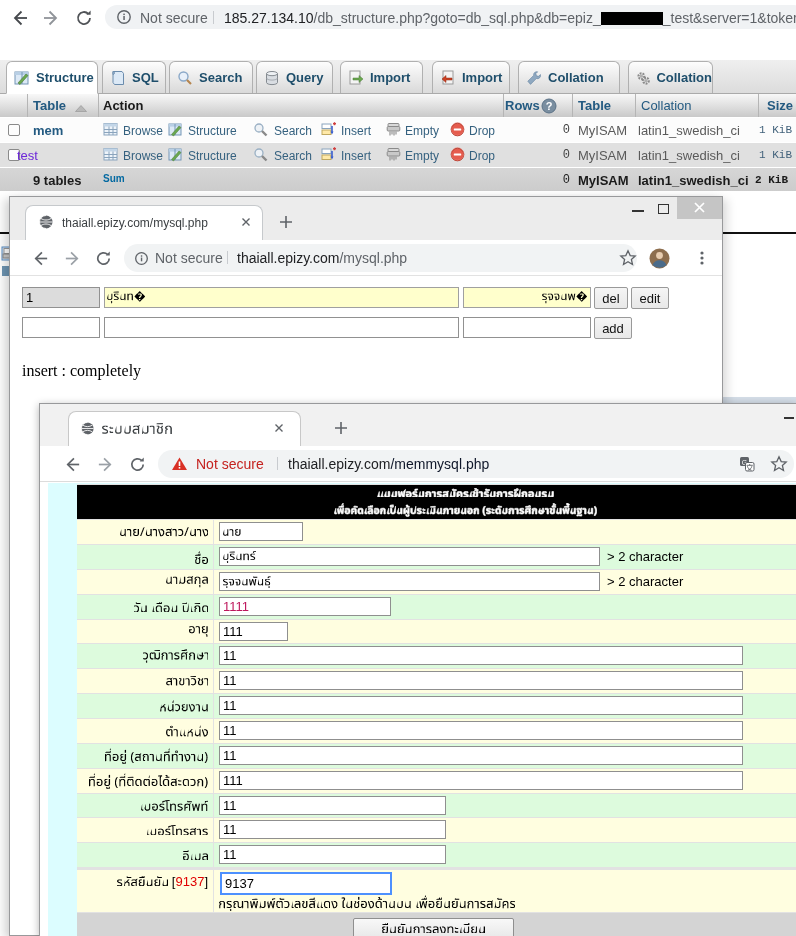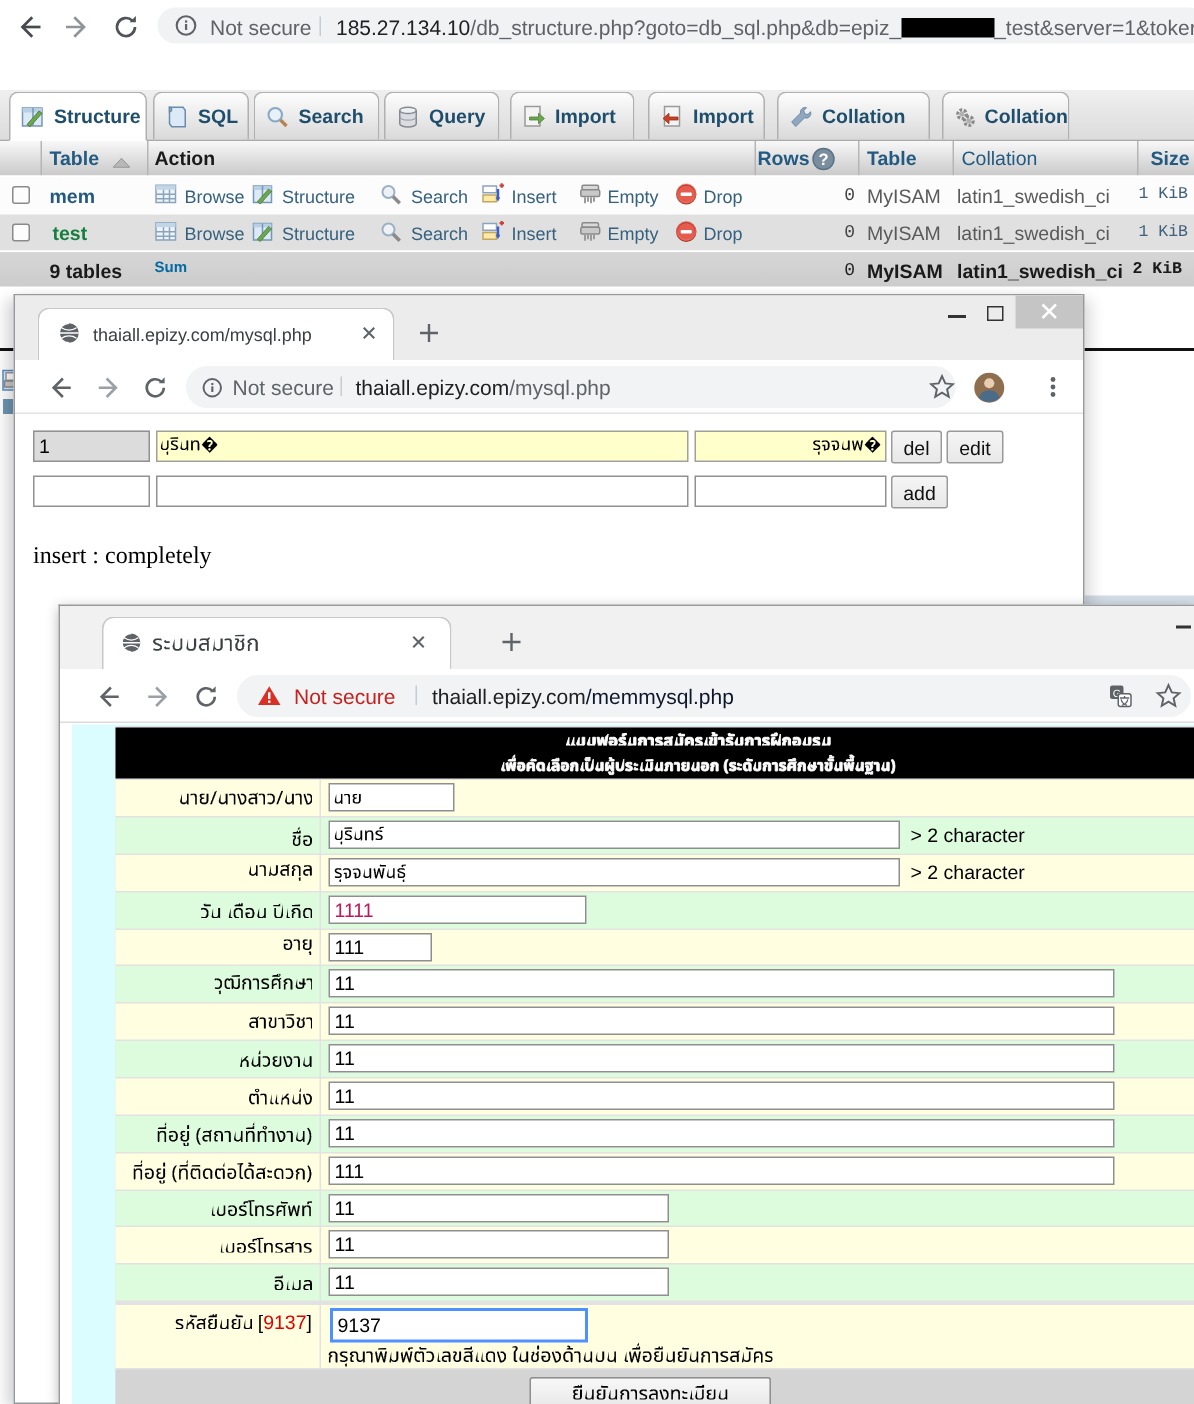--- a/index.html
+++ b/index.html
@@ -160,21 +160,21 @@
         <circle cx="7.5" cy="7.5" r="6.3" fill="#e55c4e" stroke="#b23527"></circle>
         <circle cx="7.5" cy="7.5" r="6.3" fill="none" stroke="#f0887d" stroke-width="1" transform="translate(0,-.6)" opacity=".5"></circle>
         <rect x="3.8" y="6.4" width="7.4" height="2.2" rx=".6" fill="#fff"></rect>
       </svg></div>
     <div class="tx" style="left:469px;top:124px;font-size:12px;color:#35617f">Drop</div>
     <div class="tx" style="left:558px;top:123px;font-size:12px;color:#444;width:12px;text-align:right;font-family:'Liberation Mono',monospace">0</div>
     <div class="tx" style="left:578px;top:123px;font-size:13px;color:#5a5a5a">MyISAM</div>
     <div class="tx" style="left:638px;top:123px;font-size:13px;color:#5a5a5a">latin1_swedish_ci</div>
     <div class="tx" style="left:759px;top:124px;font-size:11px;color:#41617a;font-family:'Liberation Mono',monospace">1 KiB</div>
     <div class="ab" style="left:8px;top:149px;width:12px;height:12px;border:1px solid #8a8a8a;background:#fdfdfd;border-radius:2px"></div>
-    <div class="tx" style="left:35px;top:148px;font-size:13px;font-weight:bold;color:#15803d">test</div>
+    <div class="tx" style="left:17px;top:148px;font-size:13px;font-weight:normal;color:#6d28d9">test</div>
     <div class="ab" style="left:103px;top:147px"><svg width="15" height="15" viewBox="0 0 15 15">
         <rect x="1" y="1.5" width="13" height="11.5" fill="#eef4fa" stroke="#8aa4bd"></rect>
         <rect x="1" y="1.5" width="13" height="3" fill="#c3d6e8"></rect>
         <line x1="1" y1="7.5" x2="14" y2="7.5" stroke="#8aa4bd"></line>
         <line x1="1" y1="10.5" x2="14" y2="10.5" stroke="#8aa4bd"></line>
         <line x1="6" y1="4.5" x2="6" y2="13" stroke="#8aa4bd"></line>
         <line x1="10" y1="4.5" x2="10" y2="13" stroke="#8aa4bd"></line>
       </svg></div>
     <div class="tx" style="left:123px;top:149px;font-size:12px;color:#35617f">Browse</div>
     <div class="ab" style="left:168px;top:147px"><svg width="15" height="15" viewBox="0 0 15 15">

